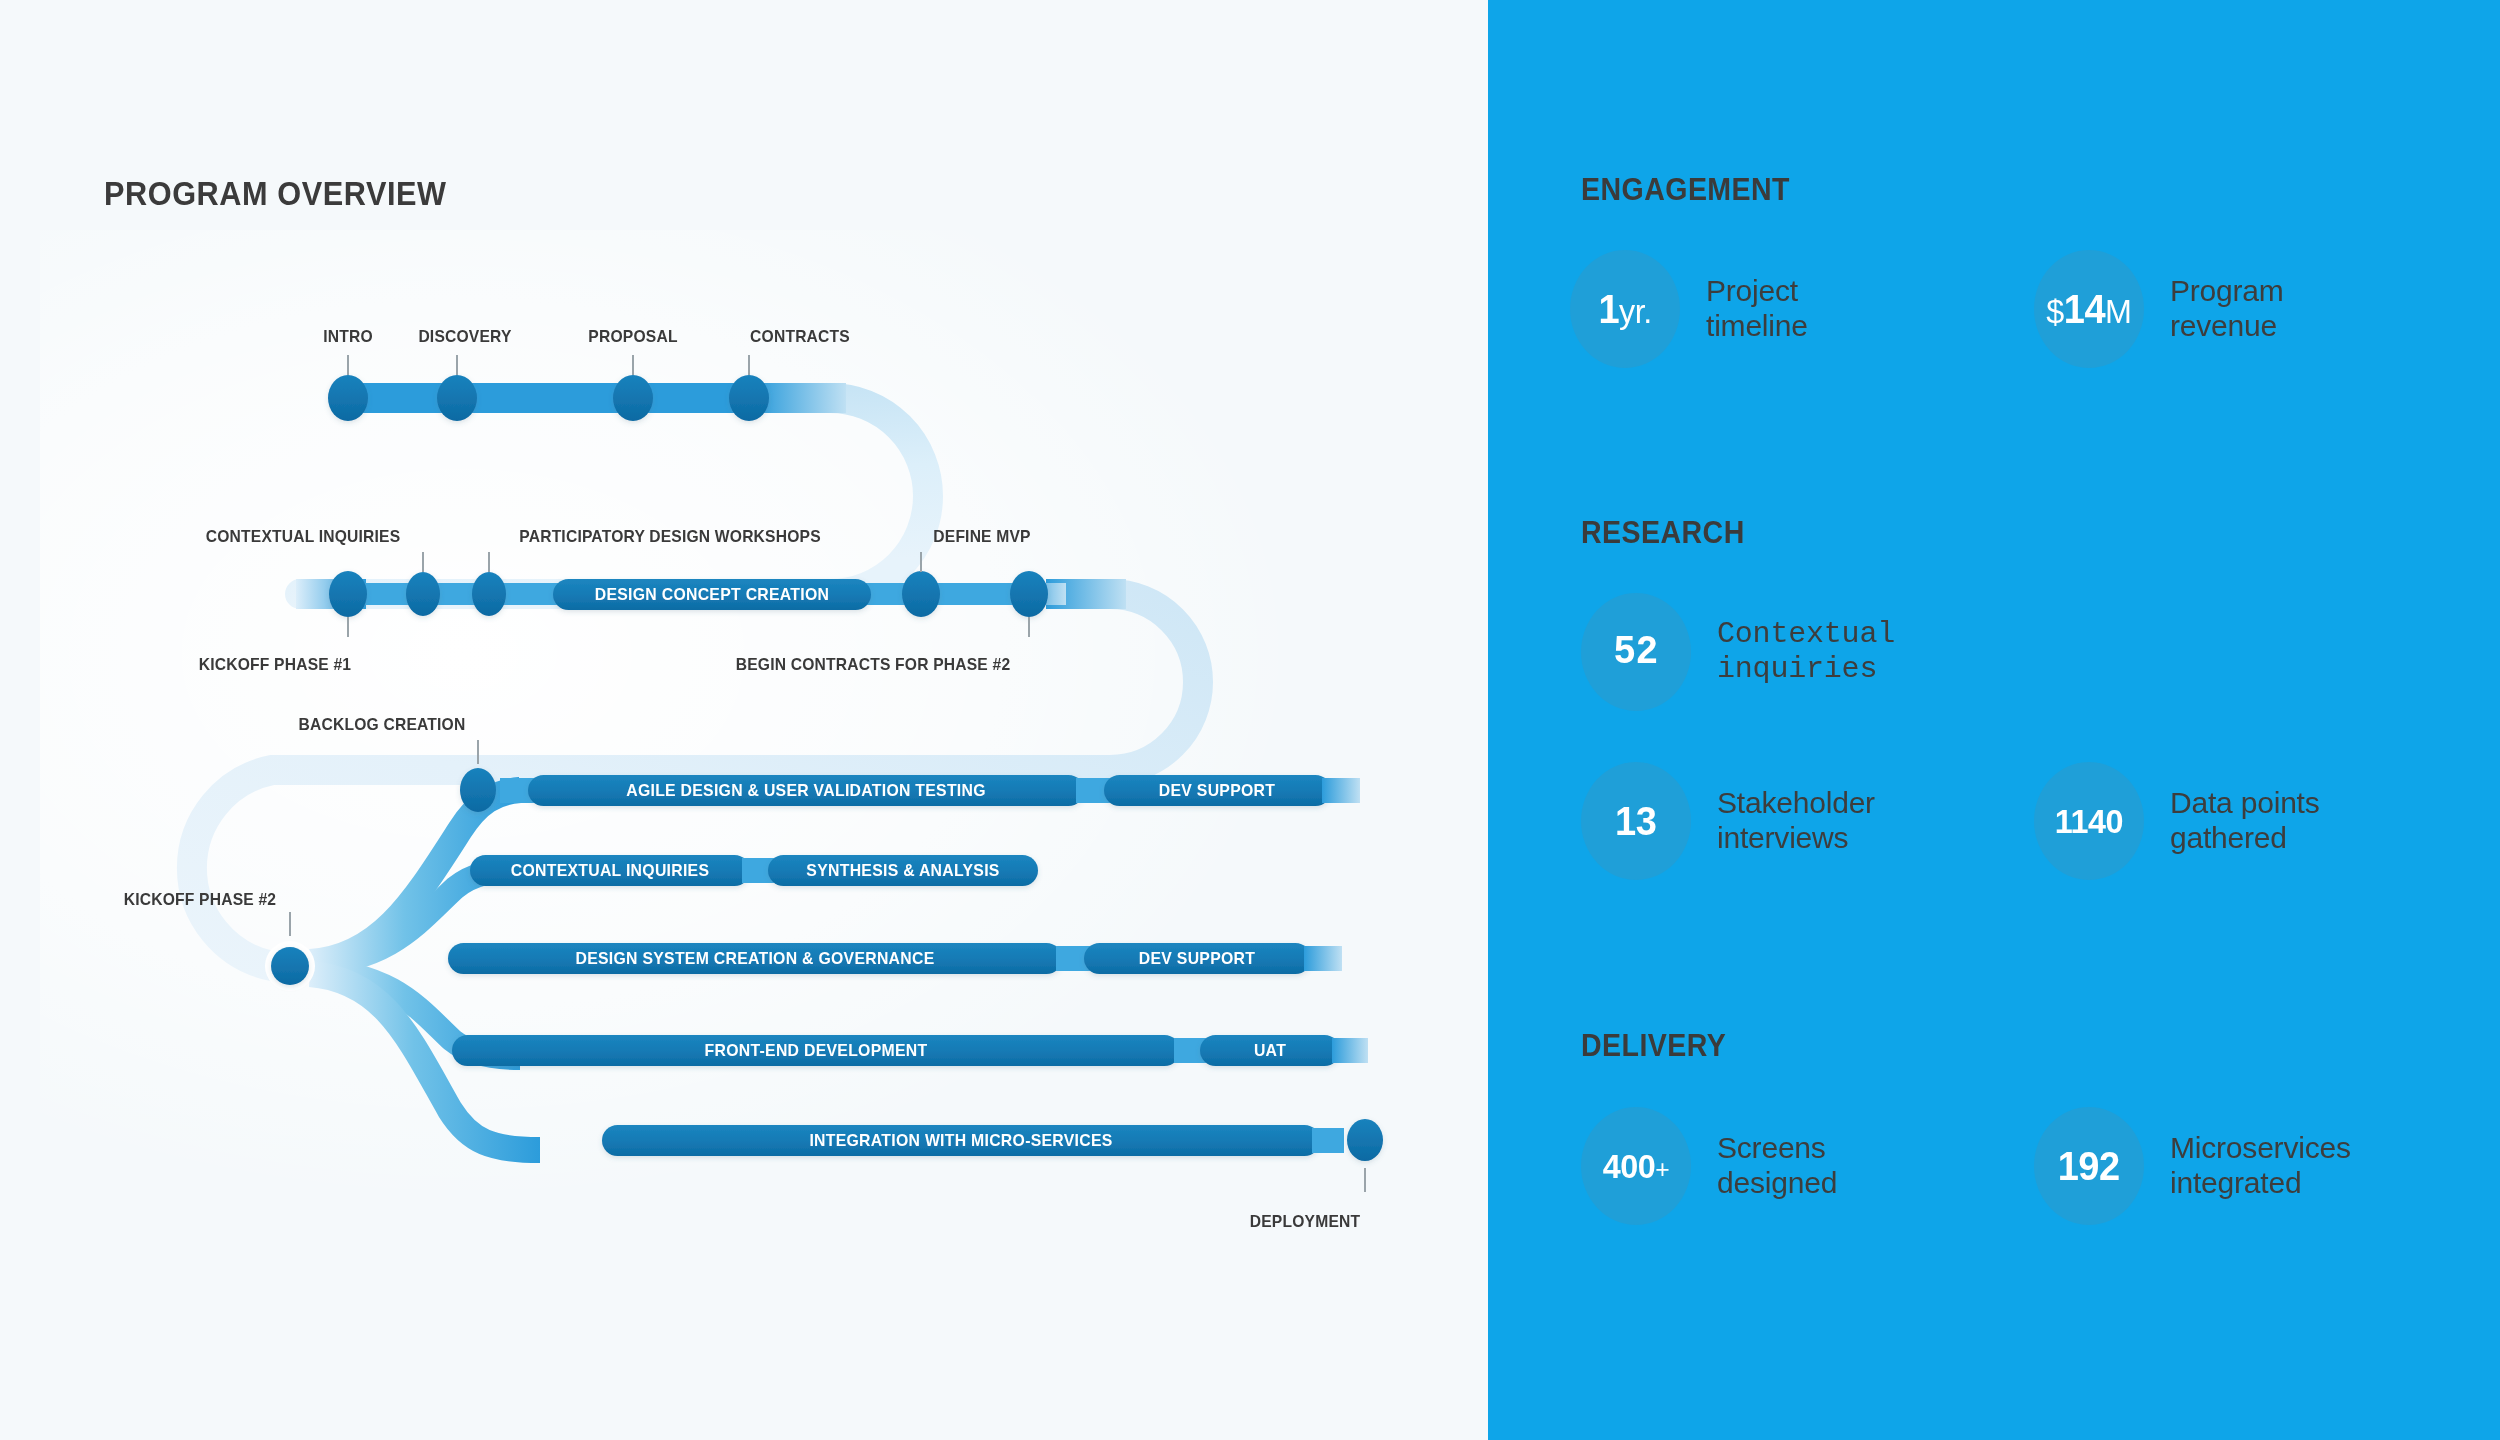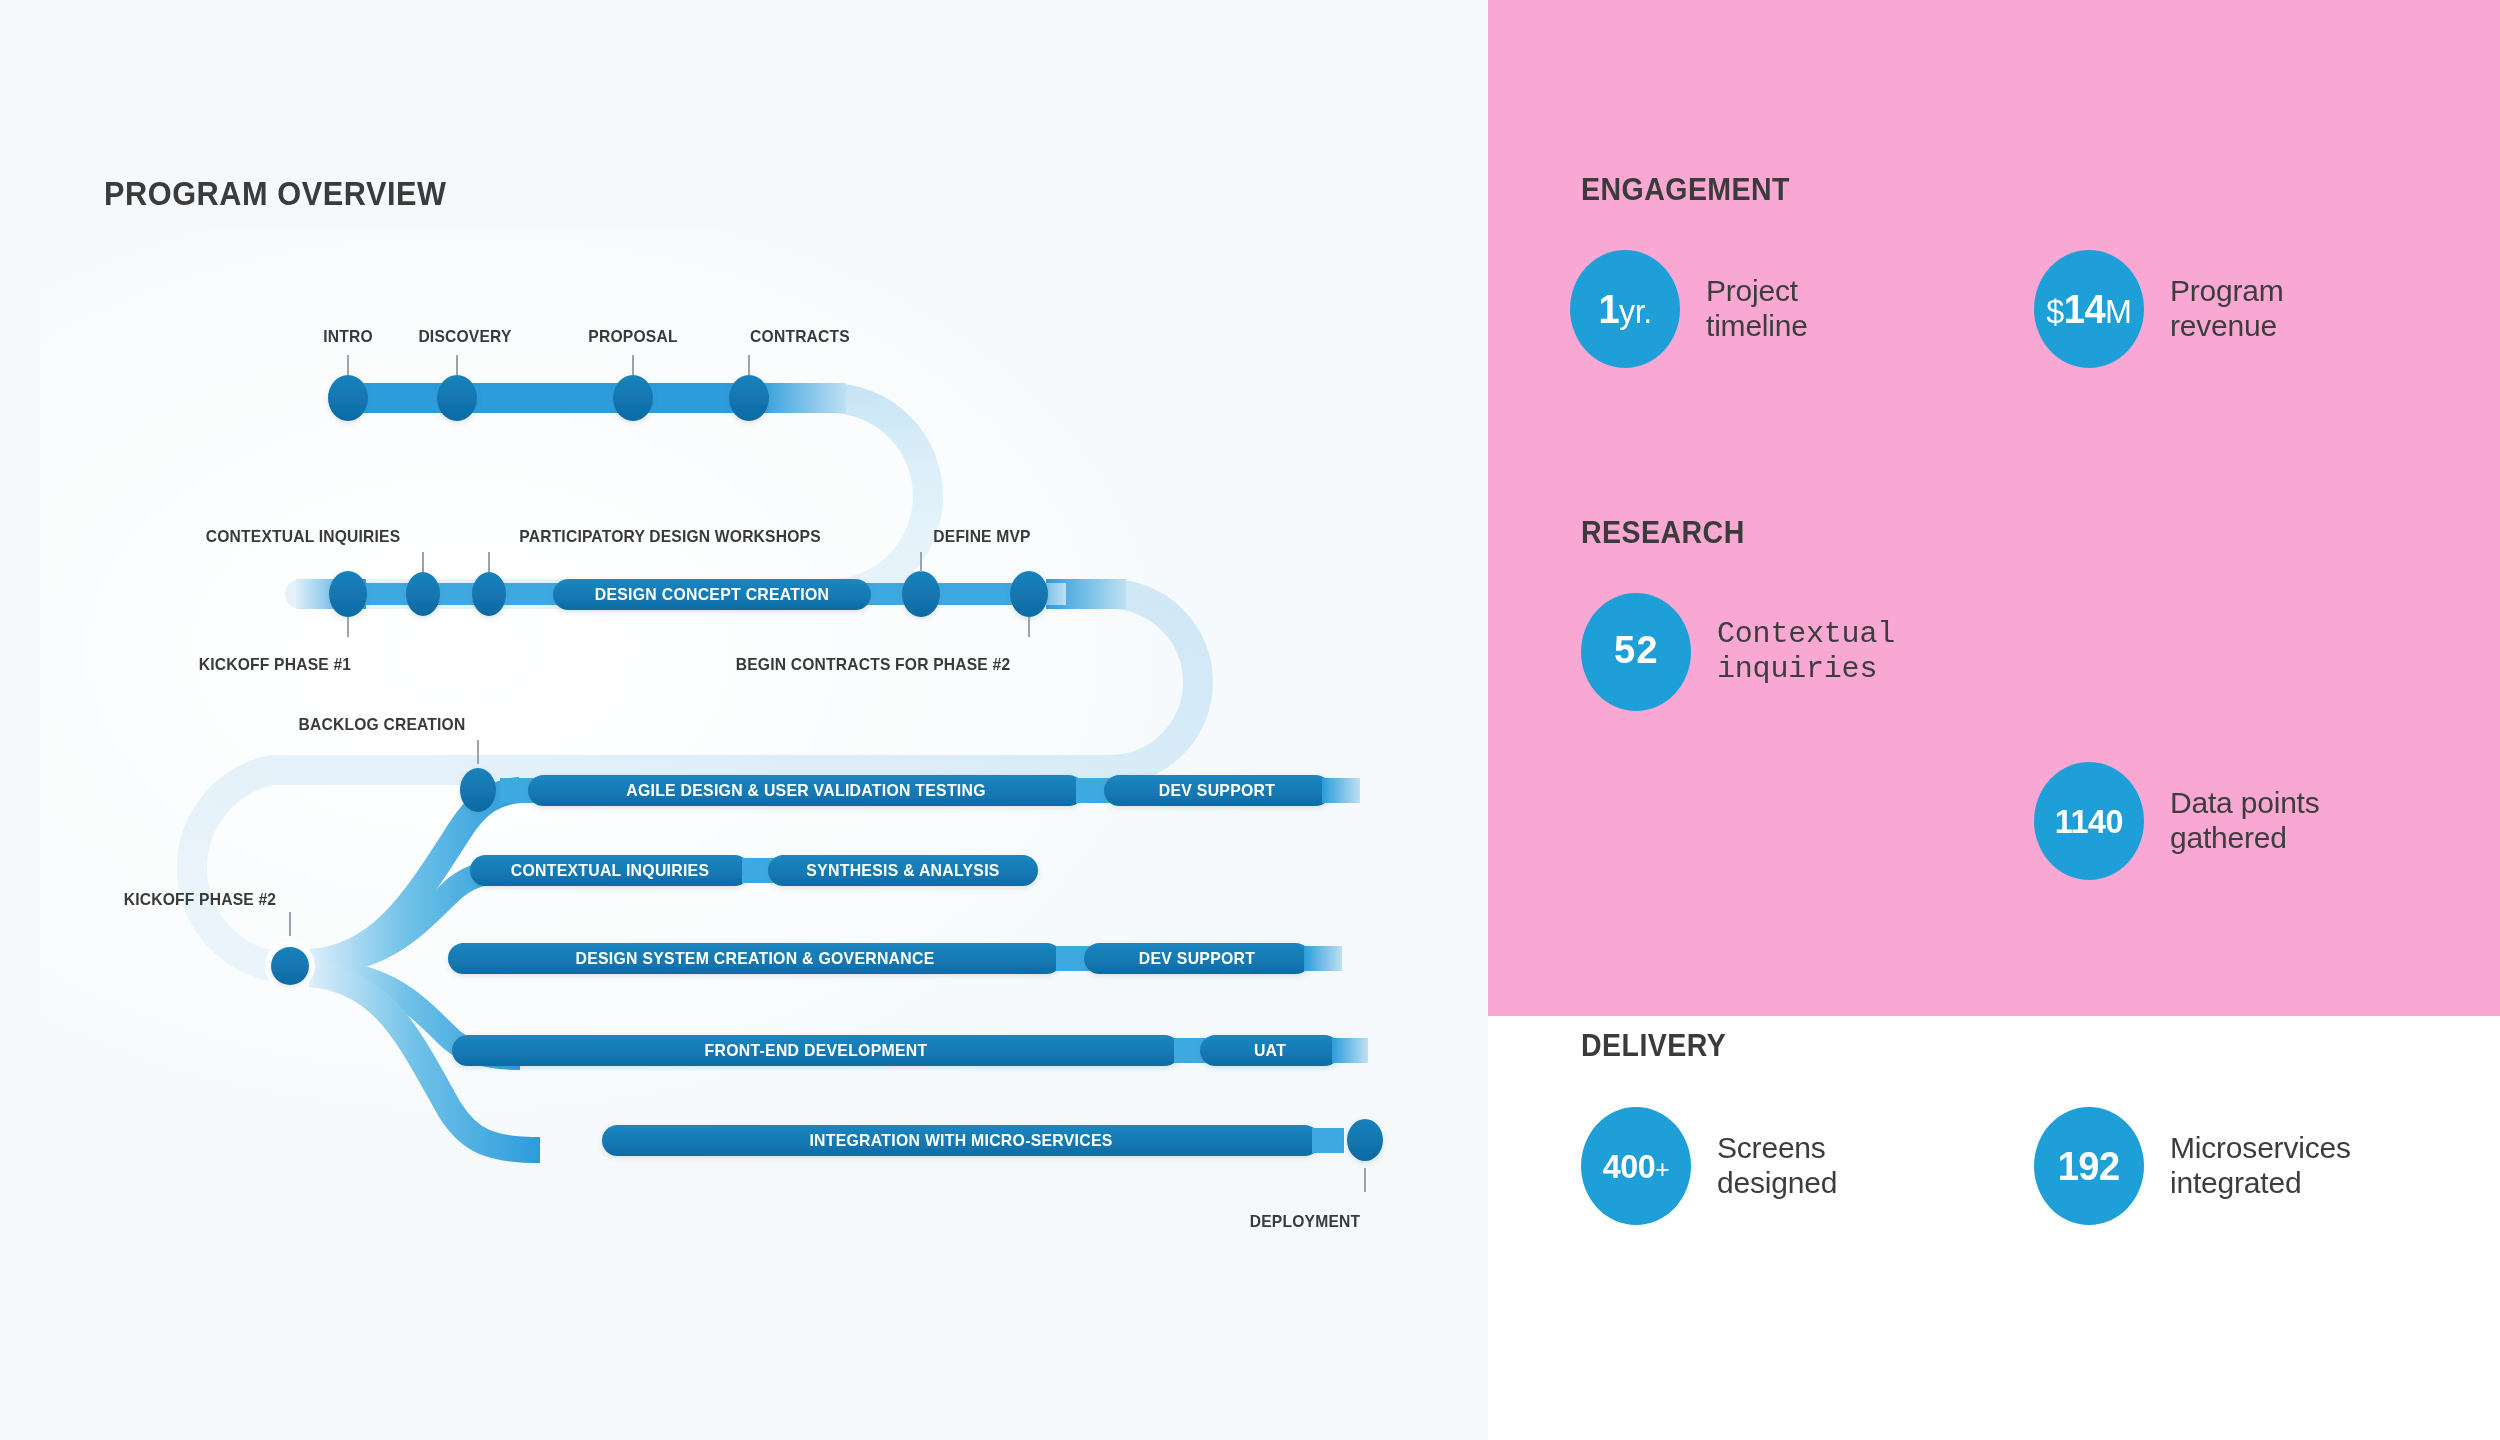--- a/index.html
+++ b/index.html
@@ -46,21 +46,21 @@
     position: absolute; white-space: nowrap;
     font-size: 17px; font-weight: 700; color: #ffffff;
     letter-spacing: 0.3px;
     transform: translate(-50%, -50%) scaleX(0.93);
     pointer-events: none;
   }
 
   
   #right-panel {
     position: absolute; left: 1488px; top: 0;
-    width: 1012px; height: 1016px; background: #f9a8d4;
+    width: 1012px; height: 1440px; background: #0ea5e9;
   }
   .section-head {
     position: absolute;
     font-size: 31px; font-weight: 700; letter-spacing: 0.5px;
     color: #3b3b3b; white-space: nowrap;
     transform: scaleX(0.92); transform-origin: left center;
   }
   .stat { position: absolute; display: flex; align-items: center; }
   .stat-bubble {
     width: 110px; height: 118px; border-radius: 50%;
@@ -269,20 +269,27 @@
 
     <div class="stat" style="left:93px; top:593px;font-family:Liberation Mono, monospace;">
       <div class="stat-bubble">
         <div class="stat-num">52</div>
       </div>
       <div class="stat-label">Contextual
 inquiries</div>
     </div>
 
 
+    <div class="stat" style="left:93px; top:762px;">
+      <div class="stat-bubble">
+        <div class="stat-num">13</div>
+      </div>
+      <div class="stat-label">Stakeholder
+interviews</div>
+    </div>
 
     <div class="stat" style="left:546px; top:762px;">
       <div class="stat-bubble">
         <div class="stat-num" style="font-size:34px;">1140</div>
       </div>
       <div class="stat-label">Data points
 gathered</div>
     </div>
 
     <div class="section-head" style="left:93px; top:1028px;">DELIVERY</div>

